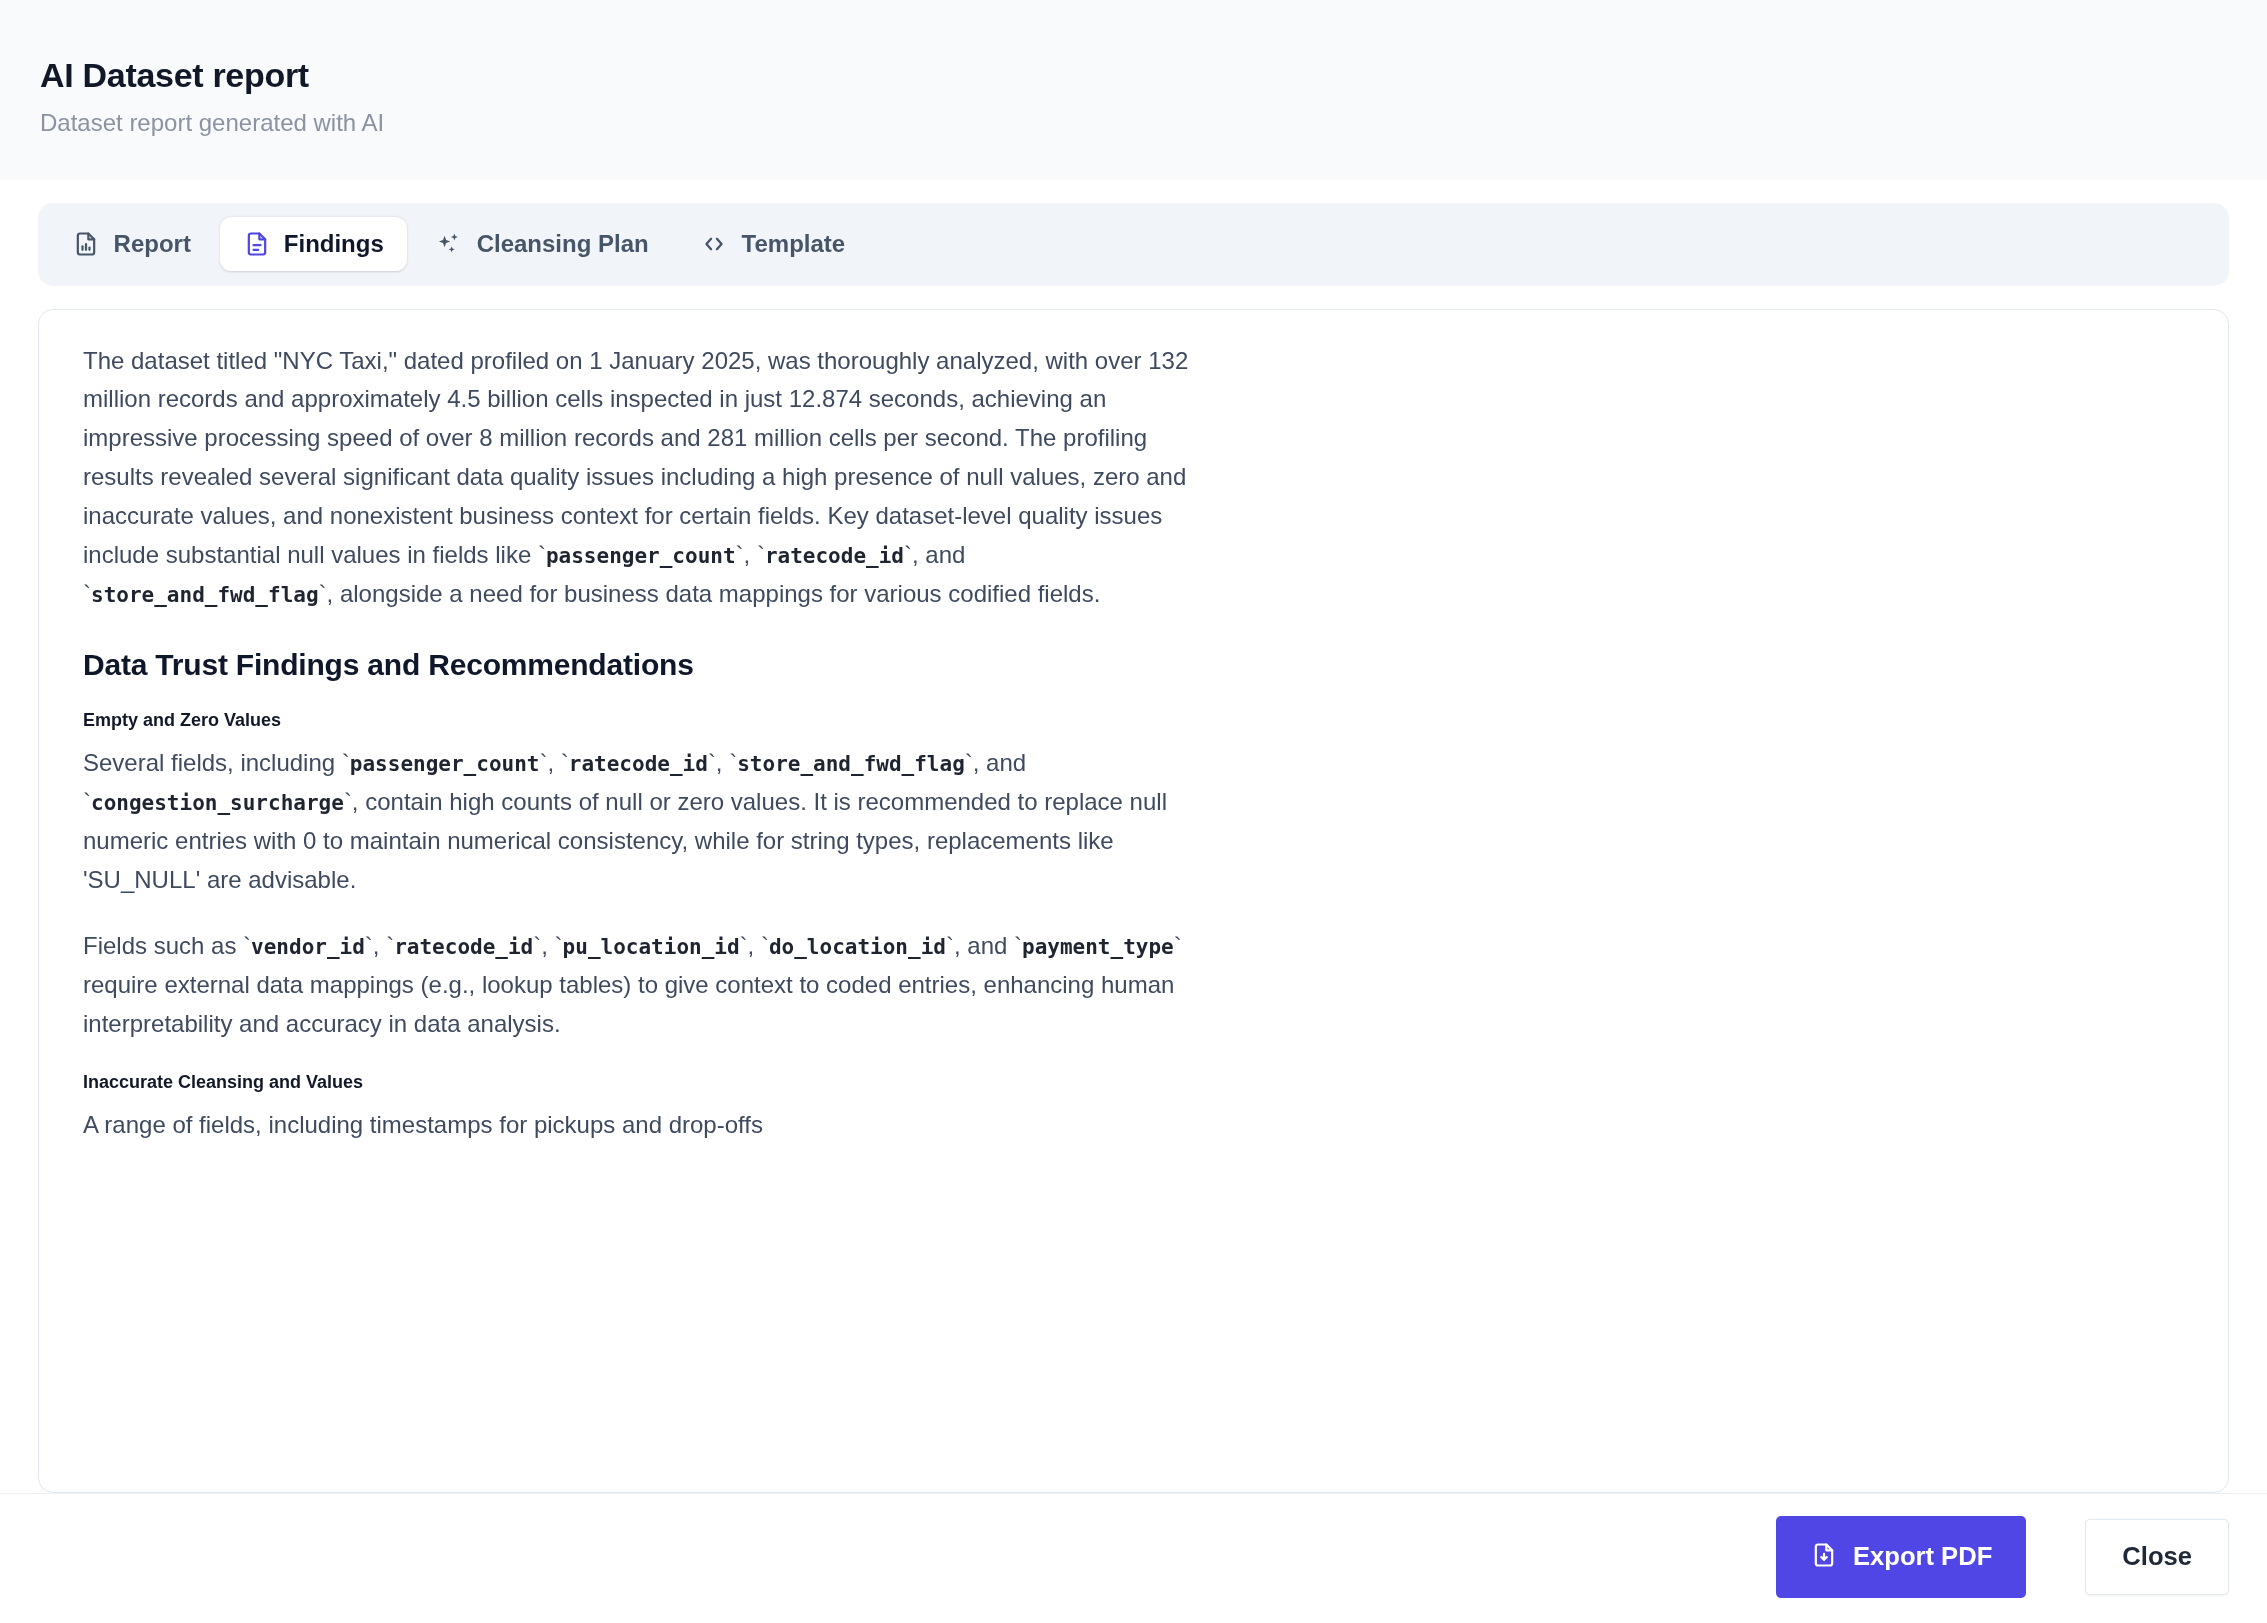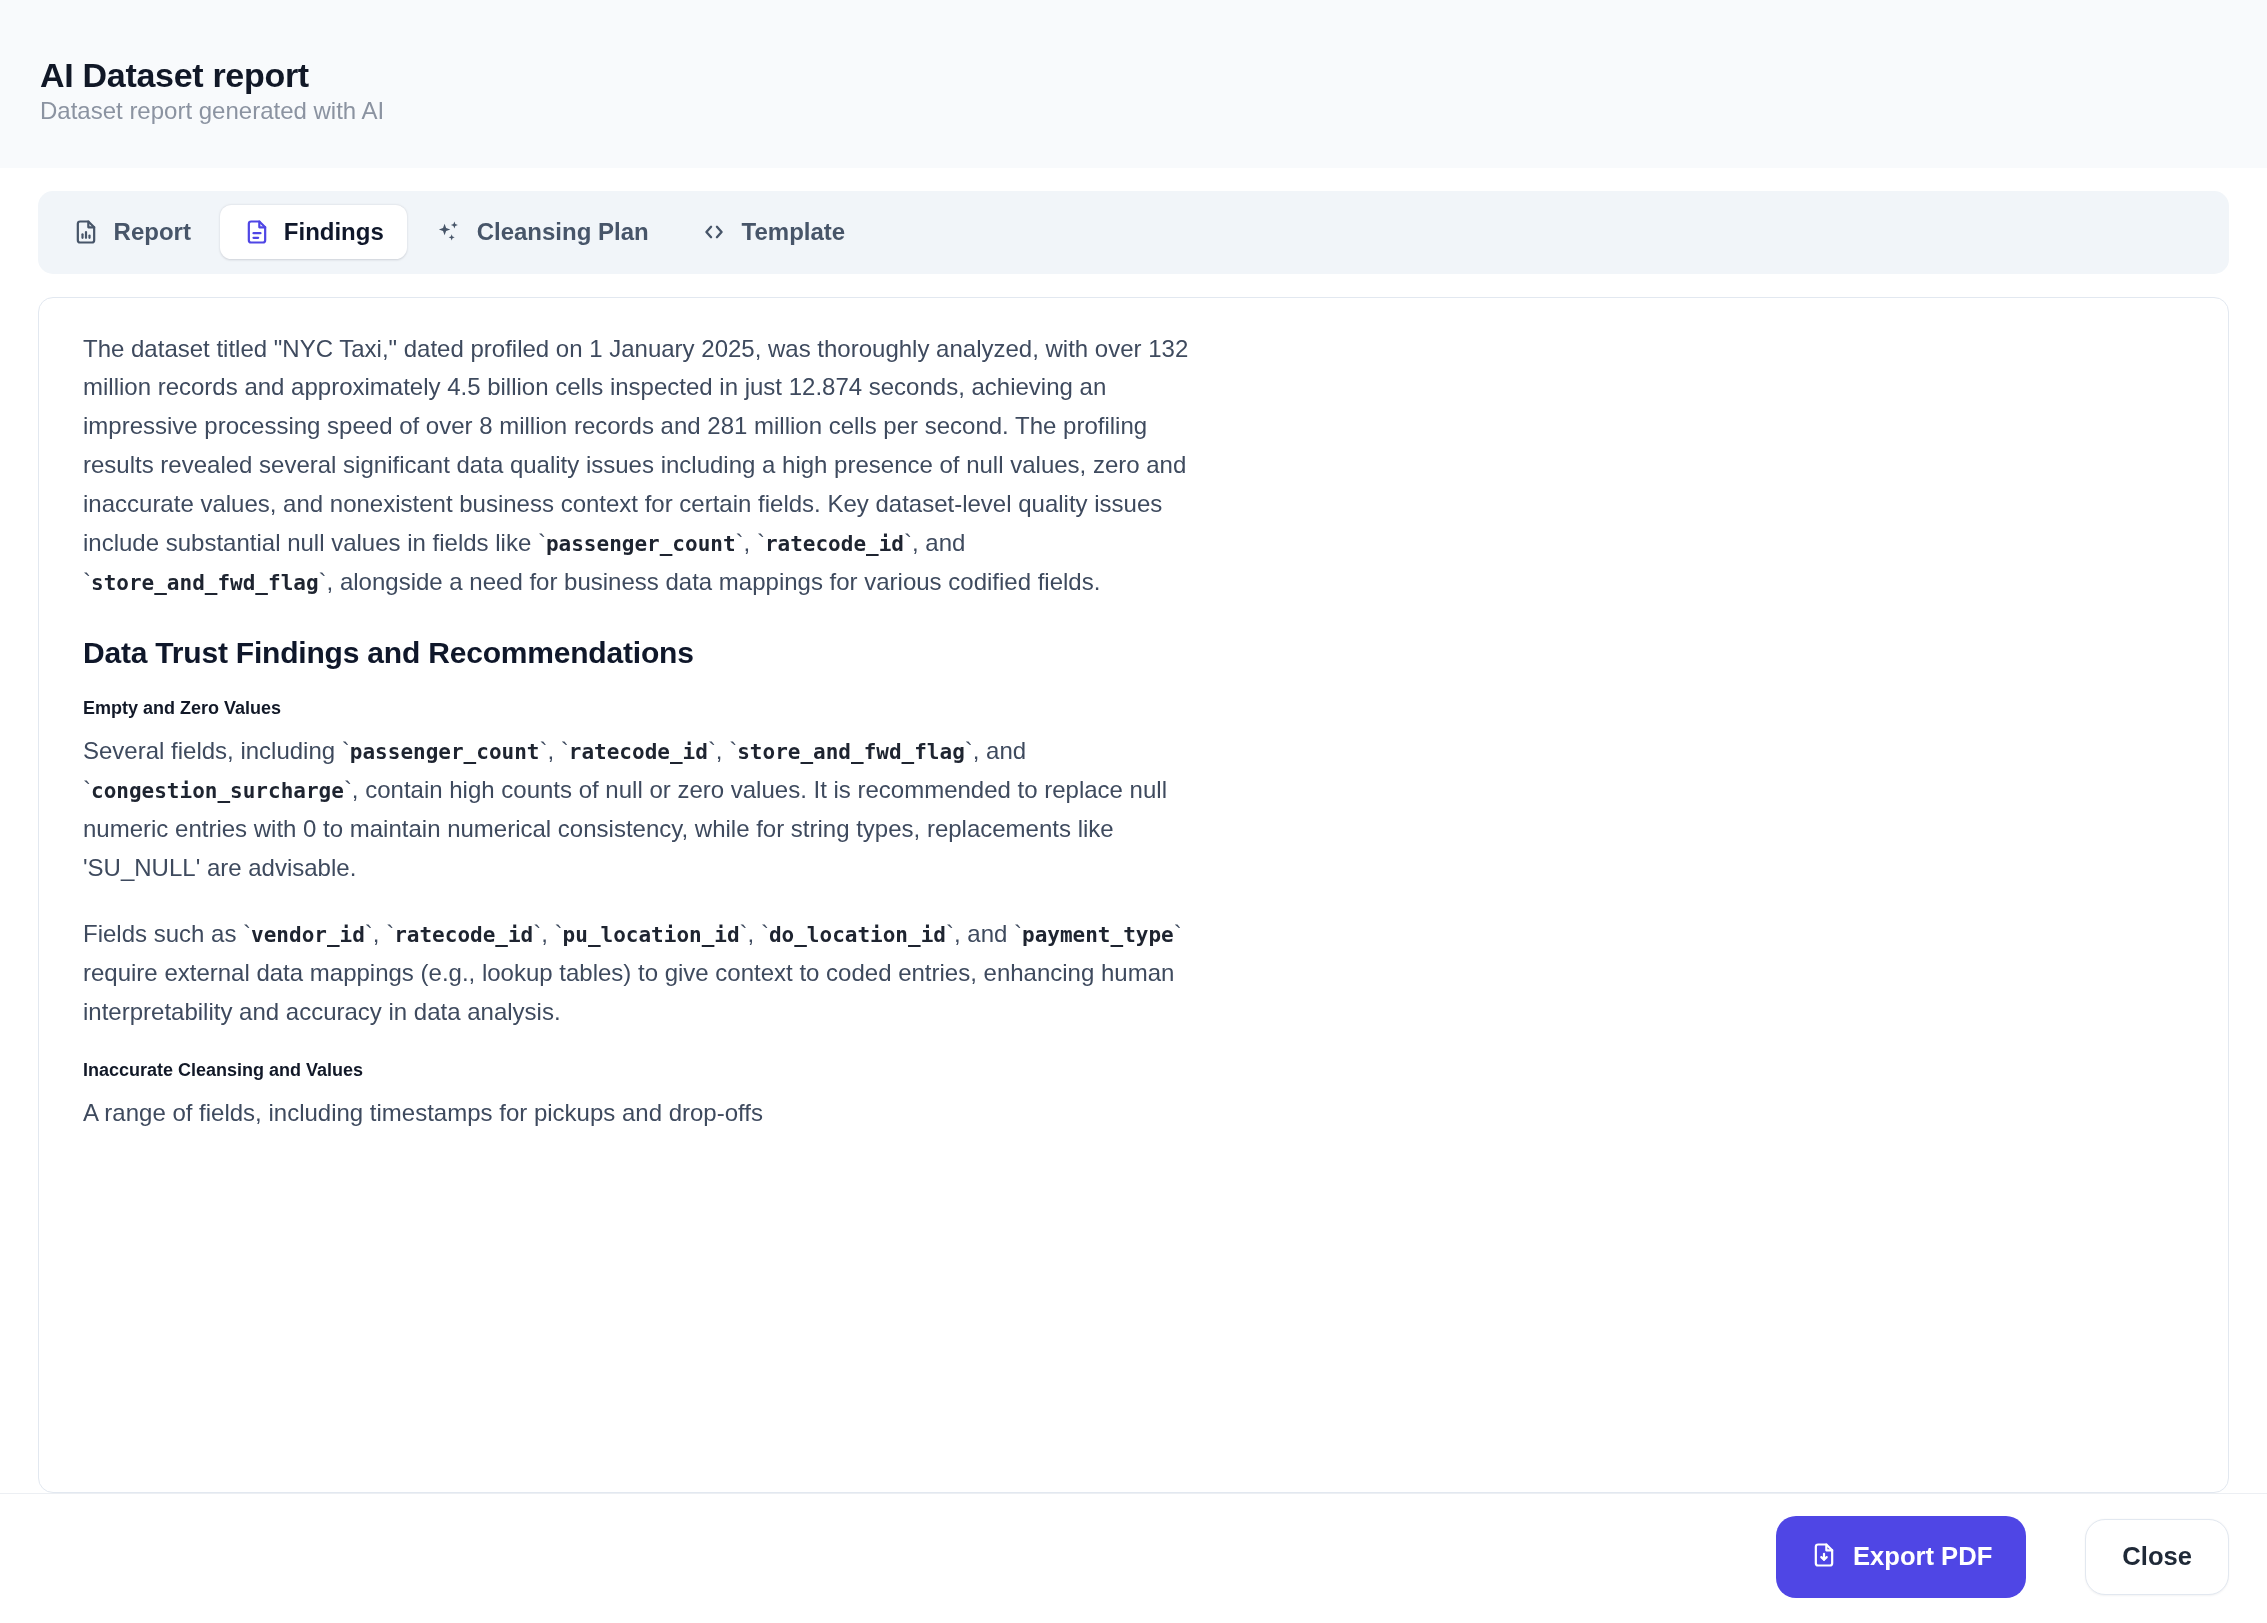--- a/index.html
+++ b/index.html
@@ -30,21 +30,21 @@
   .modal-title {
     font-size: 34px;
     font-weight: bold;
     color: #111827;
     letter-spacing: -0.3px;
     line-height: 1.2;
   }
   .modal-subtitle {
     font-size: 24px;
     color: #8b93a1;
-    margin-top: 1px;
+    margin-top: 13px;
     line-height: 1.2;
   }
 
   
   .tabs-wrap {
     padding: 23px 38px 0 38px;
     background: #ffffff;
     flex: 0 0 auto;
   }
   .tabs {
@@ -137,21 +137,21 @@
     height: 131px;
   }
   .btn {
     display: inline-flex;
     align-items: center;
     justify-content: center;
     gap: 15px;
     font-family: inherit;
     font-size: 25.6px;
     font-weight: bold;
-    border-radius: 20px;
+    border-radius: 5px;
     cursor: pointer;
     line-height: 1;
     white-space: nowrap;
   }
   .btn-primary {
     background: #4f46e5;
     color: #ffffff;
     border: none;
     padding: 24.6px 34px;
   }

